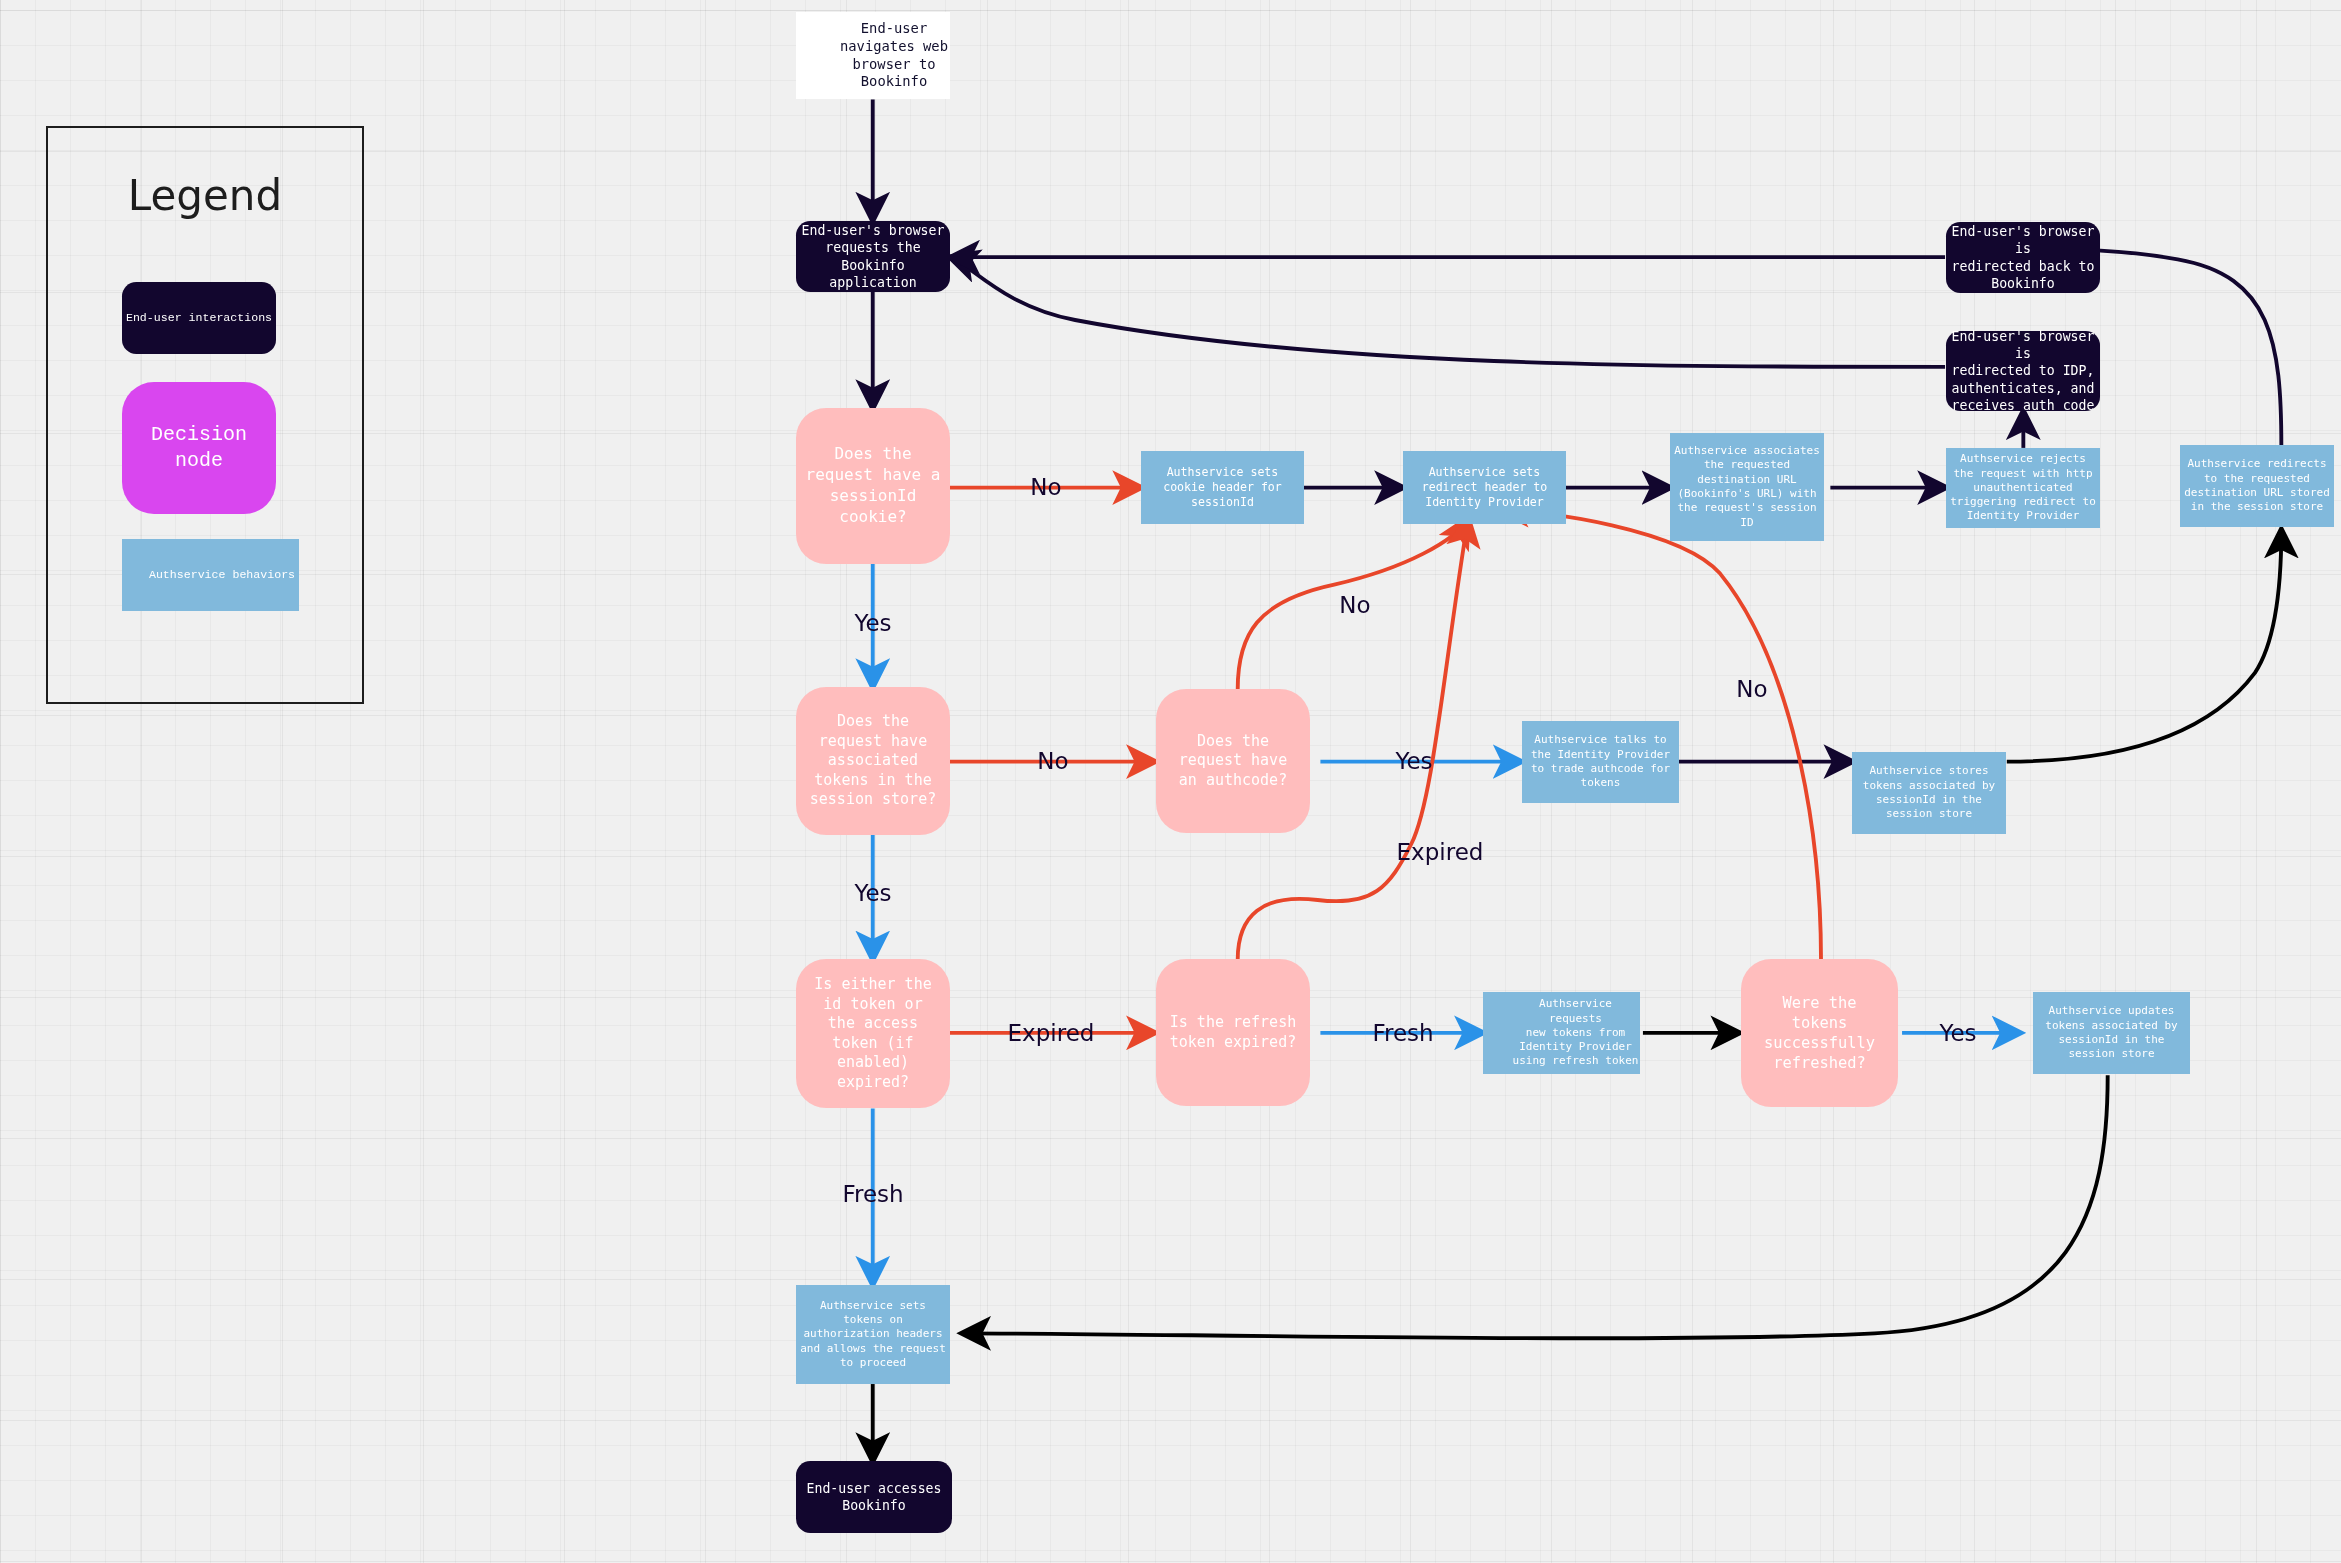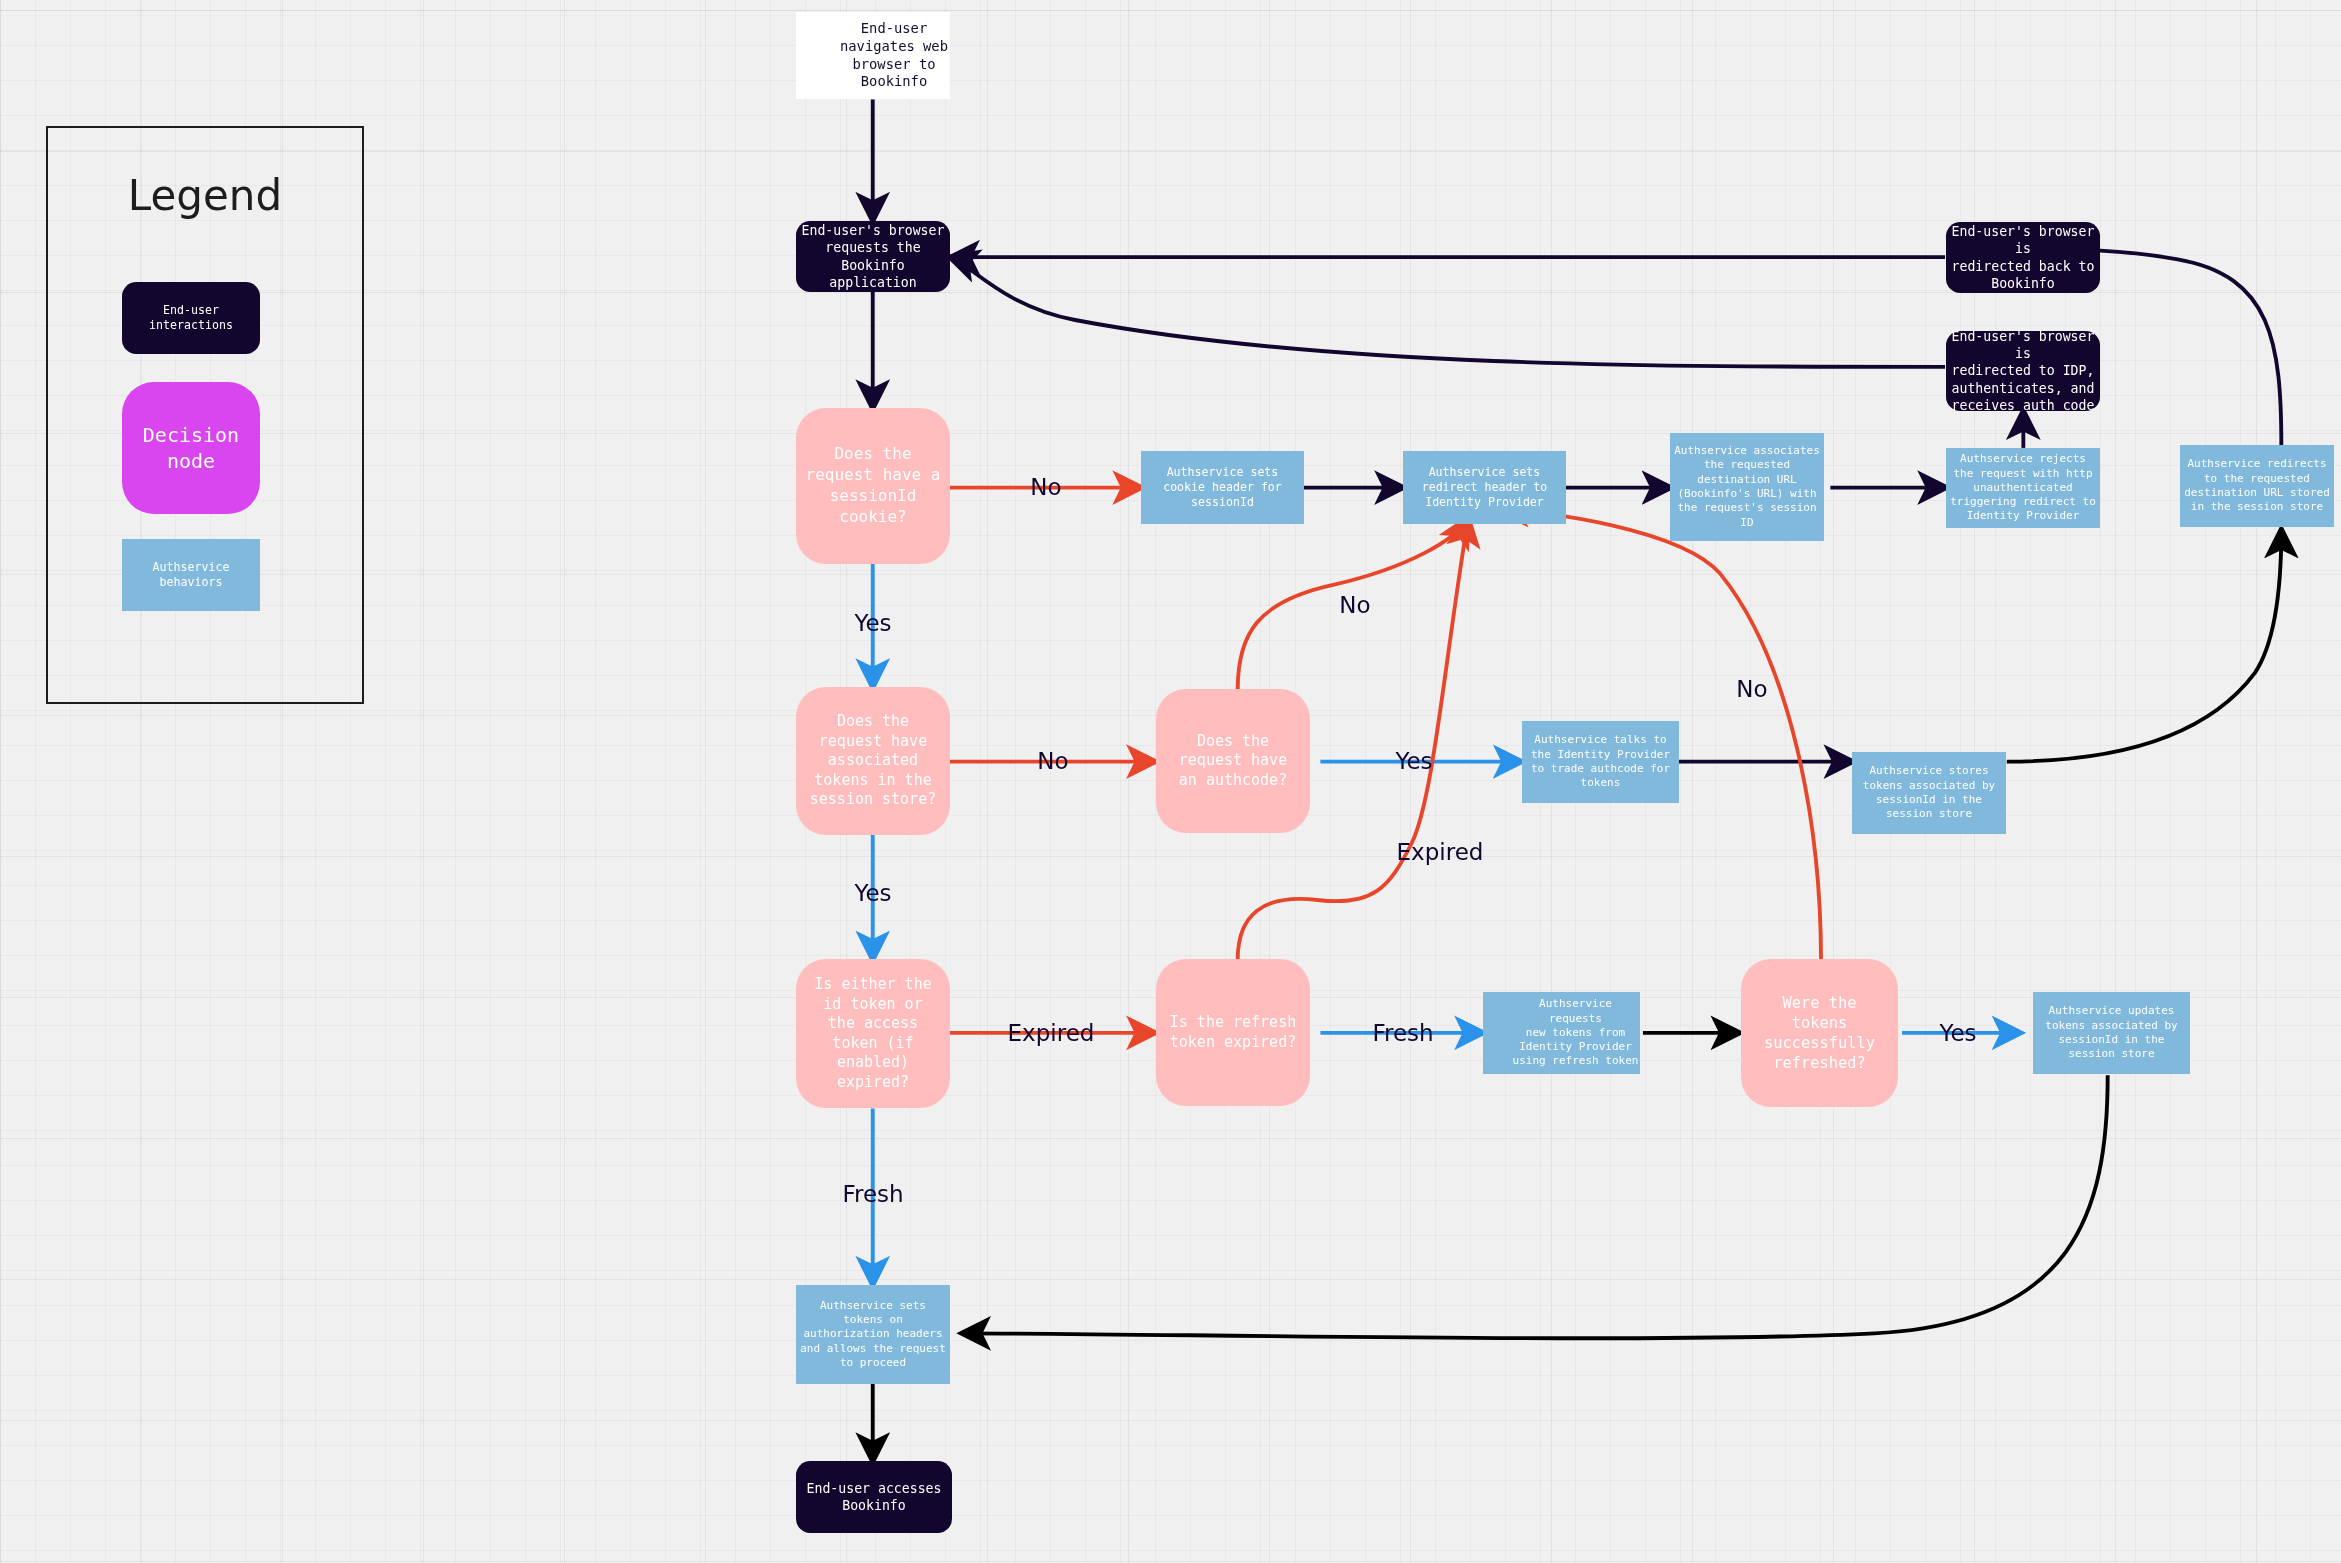--- a/index.html
+++ b/index.html
@@ -30,25 +30,25 @@
   .n-dec{background:#ffbdbd;color:#ffffff;border-radius:30px;font-size:16px;}
   .n-blue{background:#81b9dc;color:#ffffff;font-size:11.6px;}
 
   .elabel{position:absolute;color:#12062e;font-family:"DejaVu Sans", sans-serif;
           font-size:23px;line-height:1;white-space:nowrap;transform:translate(-50%,-50%);}
 
   #legend{position:absolute;left:46px;top:126px;width:314px;height:574px;
           border:2.8px solid #1d1d1d;background:transparent;}
   #legend-title{position:absolute;left:0;right:0;top:43px;text-align:center;
           font-family:"DejaVu Sans", sans-serif;font-size:42px;color:#1d1d1d;}
-  .lg{position:absolute;left:74px;width:138px;display:flex;align-items:center;justify-content:center;
-      text-align:center;white-space:pre-line;line-height:1.3;}
+  .lg{position:absolute;left:74px;width:154px;display:flex;align-items:center;justify-content:center;
+      text-align:center;white-space:pre-line;line-height:1.3;font-family:Liberation Mono, monospace;}
   #lg0{top:154px;height:72px;background:#12062e;color:#fff;border-radius:14.3px;font-size:11.6px;}
   #lg1{top:254px;height:132px;background:#d946ef;color:#fff;border-radius:32px;font-size:20px;}
-  #lg2{top:411px;height:72px;background:#81b9dc;color:#fff;font-size:11.6px;}
+  #lg2{top:411px;height:72px;background:#81b9dc;color:#fff;font-size:11.6px;padding-left:23px;}
 </style>
 </head>
 <body>
 
 <div id="grid"></div>
 
 <svg id="edges" viewBox="0 0 4248 2836">
   <defs>
     <marker id="ad" markerWidth="9" markerHeight="9" refX="7.5" refY="4.5" orient="auto" markerUnits="strokeWidth">
       <path d="M0,0 L9,4.5 L0,9 L2.2,4.5 Z" fill="#12062e"></path>

